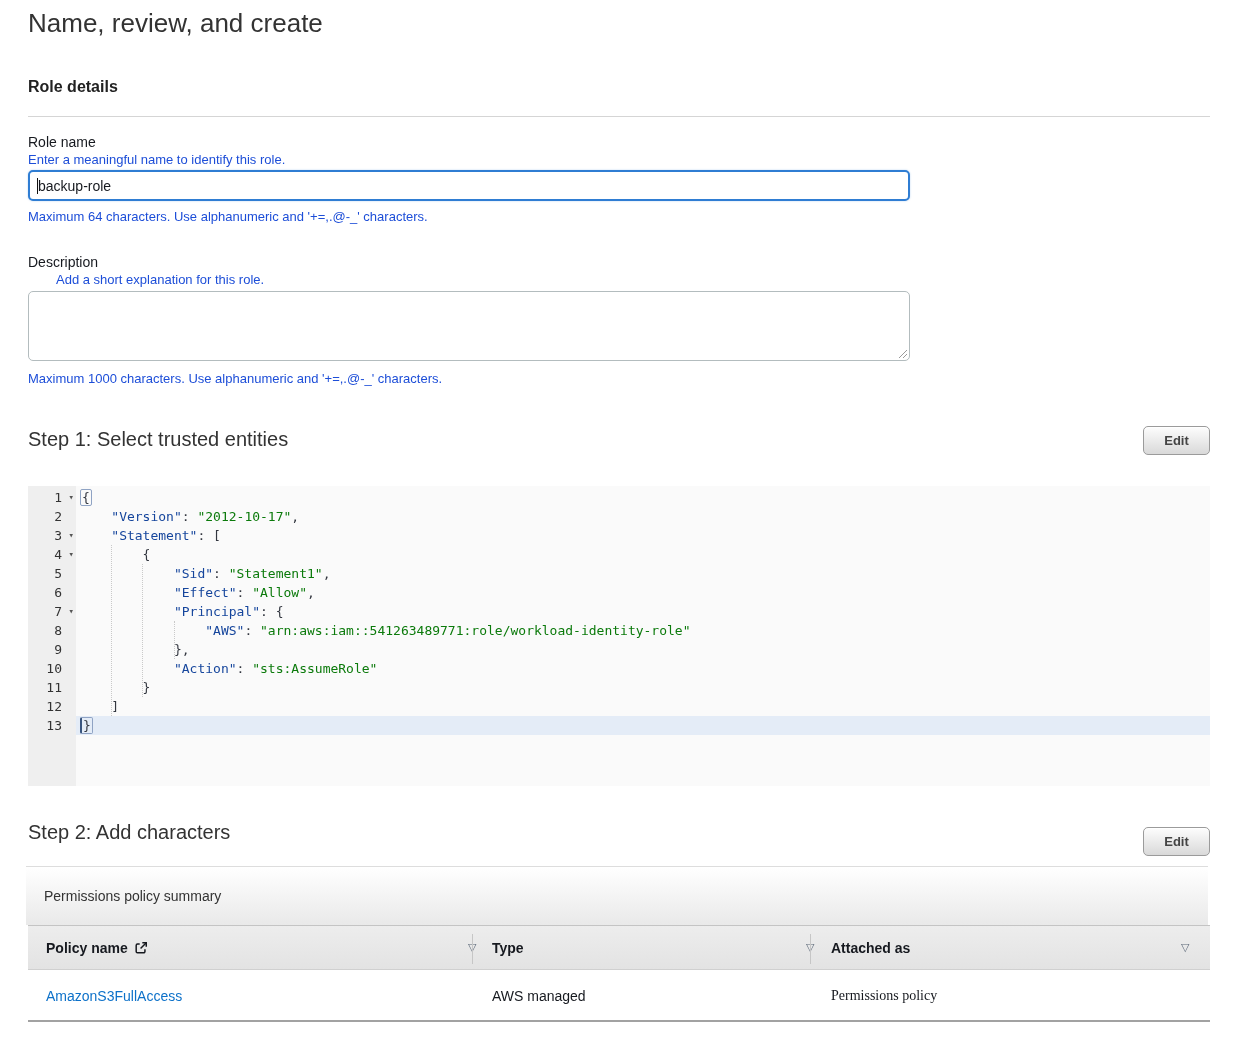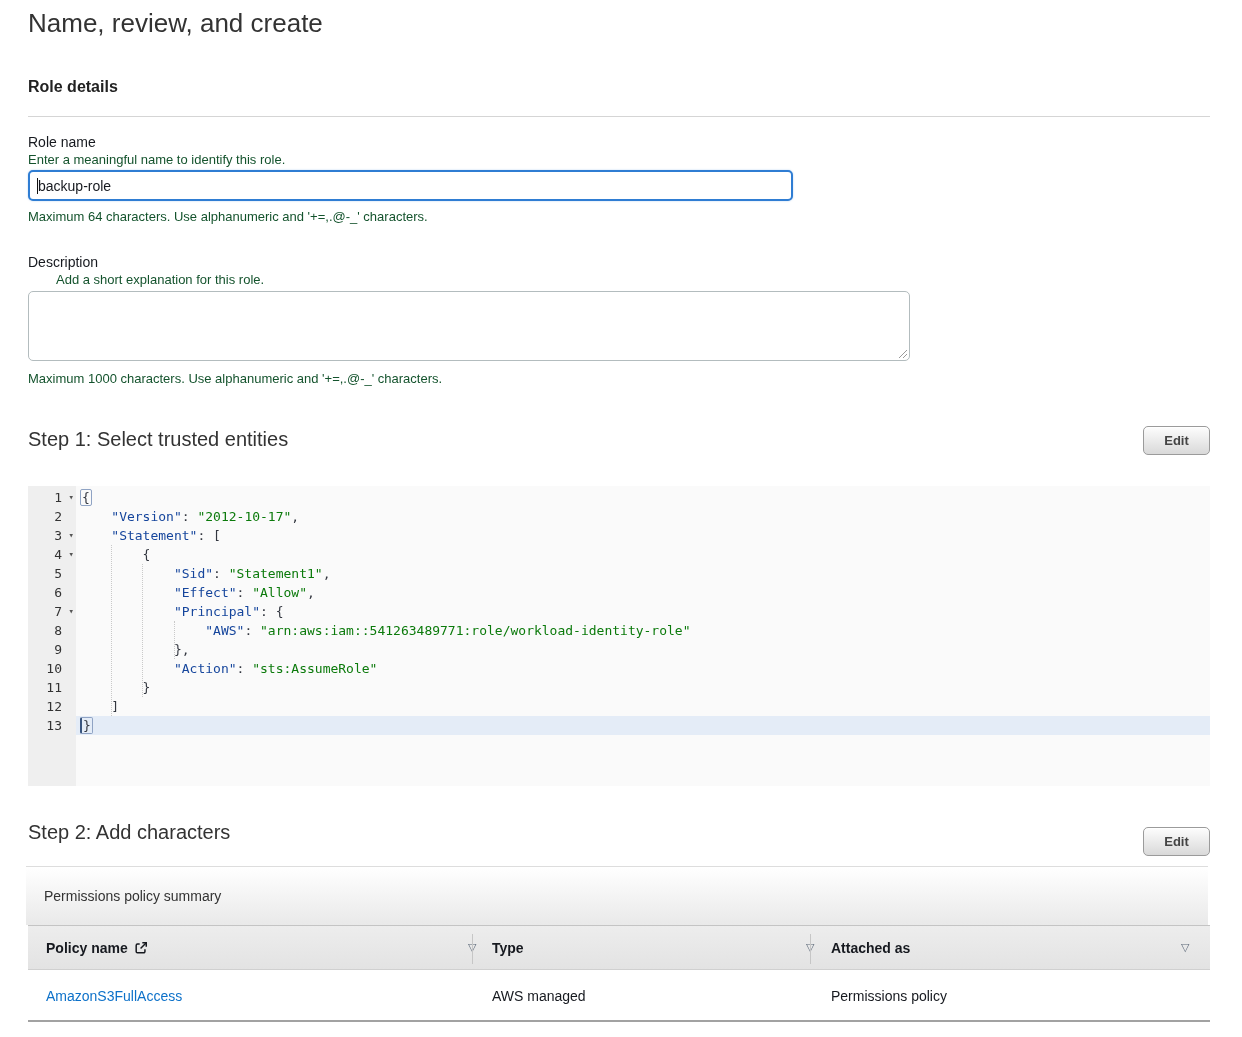--- a/index.html
+++ b/index.html
@@ -6,23 +6,23 @@
   html, body { width: 1242px; height: 1037px; background: #fff; }
   body { font-family: "Liberation Sans", sans-serif; color: #16191f; }
   .page { position: relative; width: 1242px; height: 1037px; overflow: hidden; background: #fff; }
   .abs { position: absolute; }
 
   .page-title { left: 28px; top: 9px; font-size: 26px; font-weight: 400; color: #333; line-height: 1.1; }
   .section-heading { left: 28px; top: 78px; font-size: 16px; font-weight: 700; color: #222; }
   .divider { left: 28px; top: 116px; width: 1182px; height: 0; border-top: 1px solid #d5d5d5; }
 
   .field-label { font-size: 14px; color: #16191f; }
-  .field-help { font-size: 13px; color: #14532d; }
+  .field-help { font-size: 13px; color: #1d4ed8; }
 
-  .role-name-input { left: 28px; top: 170px; width: 765px; height: 31px;
+  .role-name-input { left: 28px; top: 170px; width: 882px; height: 31px;
     border: 2px solid #2f7dd3; border-radius: 5px; padding: 0 8px; font-size: 14px;
     color: #16191f; font-family: "Liberation Sans", sans-serif; outline: none;
     box-shadow: 0 0 2px rgba(47,125,211,.35); }
   .input-caret { left: 37px; top: 178px; width: 1px; height: 16px; background: #111; }
 
   .description-textarea { left: 28px; top: 291px; width: 882px; height: 70px;
     border: 1px solid #b3bcbe; border-radius: 5px; padding: 6px 8px; font-size: 14px;
     font-family: "Liberation Sans", sans-serif; resize: none; outline: none; color: #16191f; }
   .resize-handle { left: 897px; top: 348px; width: 10px; height: 10px;
     background: repeating-linear-gradient(135deg, transparent 0 2px, #9a9a9a 2px 3px);
@@ -139,16 +139,16 @@
     <div class="th-label" style="left:464px;">Type</div>
     <div class="th-filter" style="left:778px;">▽</div>
     <div class="th-sep" style="left:782px;"></div>
     <div class="th-label" style="left:803px;">Attached as</div>
     <div class="th-filter" style="left:1153px;">▽</div>
   </div>
 
   <div class="abs table-row">
     <a class="td policy-link" style="left:18px;" href="#">AmazonS3FullAccess</a>
     <div class="td" style="left:464px;">AWS managed</div>
-    <div class="td" style="left:803px;">Permissions policy</div>
+    <div class="td" style="left:803px;font-family:Liberation Serif, serif;">Permissions policy</div>
   </div>
 
 </div>
 
 </body></html>

